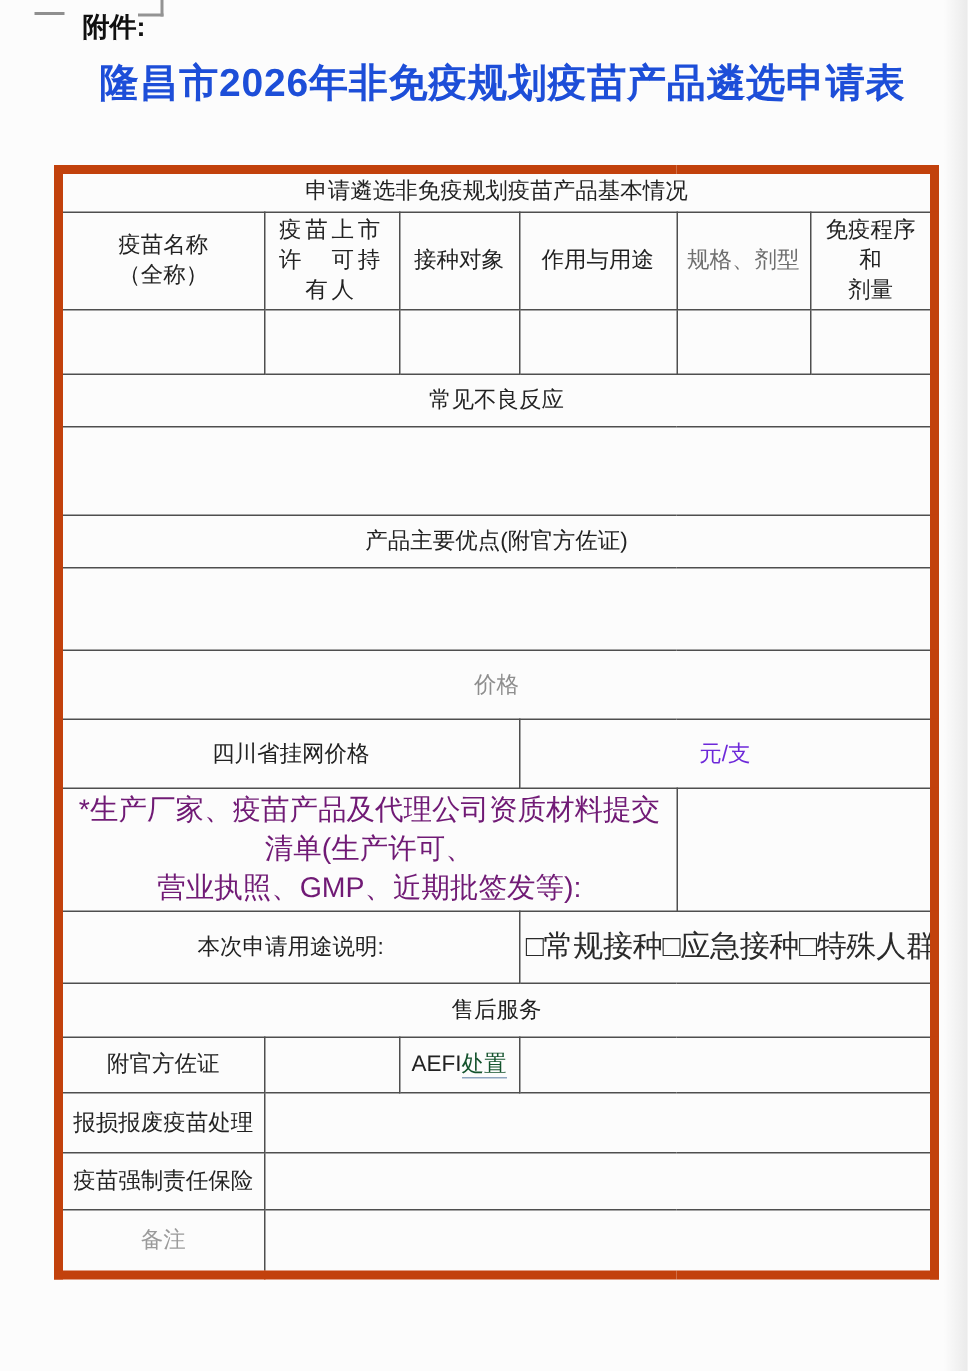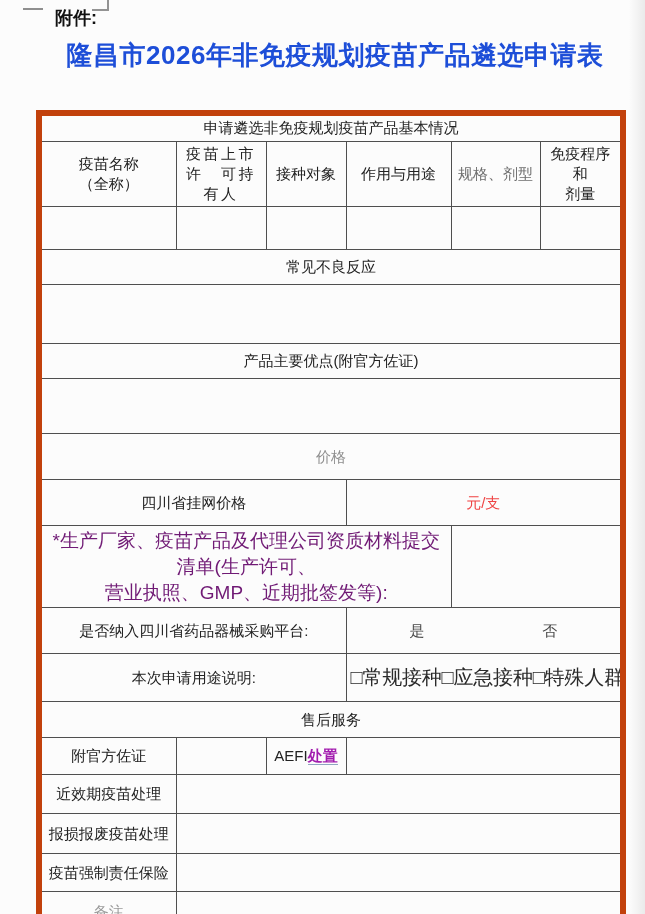--- a/index.html
+++ b/index.html
@@ -40,28 +40,28 @@
   tr.r9{height:46px;} tr.r10{height:67px;} tr.r11{height:46px;} tr.r12{height:48px;}
   tr.r13{height:36px;} tr.r14{height:37px;} tr.r15{height:39px;} tr.r16{height:40px;}
   tr.r17{height:38px;} tr.r18{height:43px;}
 
   td.left{text-align:left;padding-left:8px;}
   td.pre{white-space:pre-line;}
   .holder-cell{text-align:left;padding-left:10px;letter-spacing:2.5px;line-height:1.3;white-space:pre-line;}
   .muted-header{color:#6e6e6e;}
   .muted-price{color:#8e8e8e;}
   .muted-remarks{color:#9a9a9a;}
-  .unit-cell{color:#ef4444;}
+  .unit-cell{color:#6d28d9;}
   .yesno-cell{padding:0;}
   .yesno-wrap{display:flex;justify-content:space-around;align-items:center;width:100%;color:#474747;}
   .yesno-wrap span{cursor:default;}
   .options-cell{font-size:20px;letter-spacing:-0.2px;padding:2px 1px;color:#2a2a2a;white-space:nowrap;}
   .opt{display:inline;}
   .cb{display:inline;}
-  .aefi-suffix{color:#a21caf;border-bottom:1.5px solid #8fa6c0;font-weight:bold;}
+  .aefi-suffix{color:#14532d;border-bottom:1.5px solid #8fa6c0;}
   .materials-cell{white-space:pre-line;line-height:1.95;font-size:19px;color:#701a75;}
 </style>
 </head>
 <body>
 
 <div class="page-edge"></div>
 <div class="artifact-a"></div>
 <div class="artifact-b"></div>
 
 <div class="attachment">附件:</div>
@@ -126,50 +126,37 @@
     <td colspan="3">四川省挂网价格</td>
     <td colspan="3" class="unit-cell">元/支</td>
   </tr>
 
   <tr class="r10">
     <td colspan="4" class="materials-cell">*生产厂家、疫苗产品及代理公司资质材料提交清单(生产许可、
 营业执照、GMP、近期批签发等):</td>
     <td colspan="2"></td>
   </tr>
 
-  <tr class="r11">
-    <td colspan="3" class="left">是否纳入四川省药品器械采购平台:</td>
-    <td colspan="3" class="yesno-cell">
-      <div class="yesno-wrap">
-        <span>是</span>
-        <span>否</span>
-      </div>
-    </td>
-  </tr>
 
   <tr class="r12">
     <td colspan="3" class="left">本次申请用途说明:</td>
     <td colspan="3" class="options-cell"><span class="opt"><span class="cb">□</span><span>常规接种</span></span><span class="opt"><span class="cb">□</span><span>应急接种</span></span><span class="opt"><span class="cb">□</span><span>特殊人群接种</span></span></td>
   </tr>
 
   <tr class="r13">
     <td colspan="6">售后服务</td>
   </tr>
 
   <tr class="r14">
     <td class="left">附官方佐证</td>
     <td></td>
     <td><span>AEFI</span><span class="aefi-suffix">处置</span></td>
     <td colspan="3"></td>
   </tr>
 
-  <tr class="r15">
-    <td class="left">近效期疫苗处理</td>
-    <td colspan="5"></td>
-  </tr>
 
   <tr class="r16">
     <td class="left">报损报废疫苗处理</td>
     <td colspan="5"></td>
   </tr>
 
   <tr class="r17">
     <td class="left">疫苗强制责任保险</td>
     <td colspan="5"></td>
   </tr>

